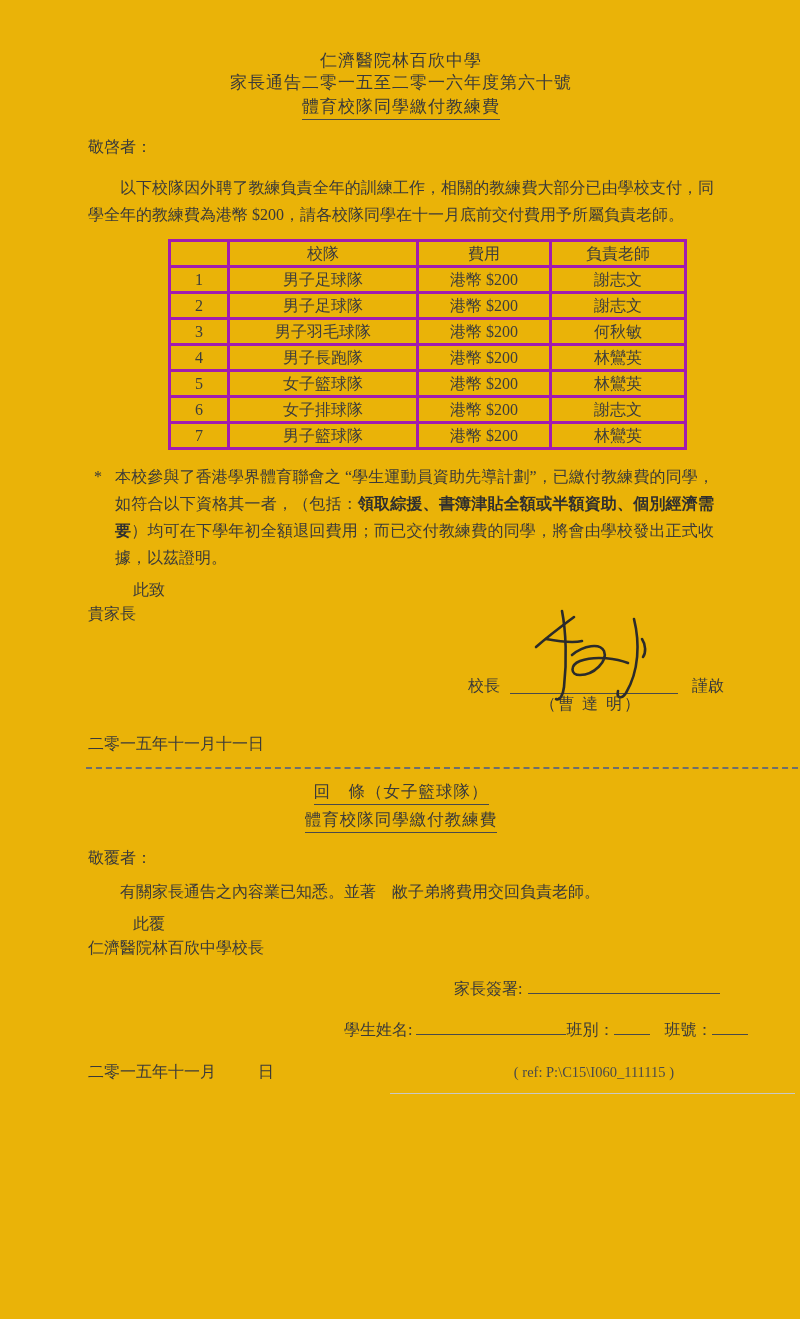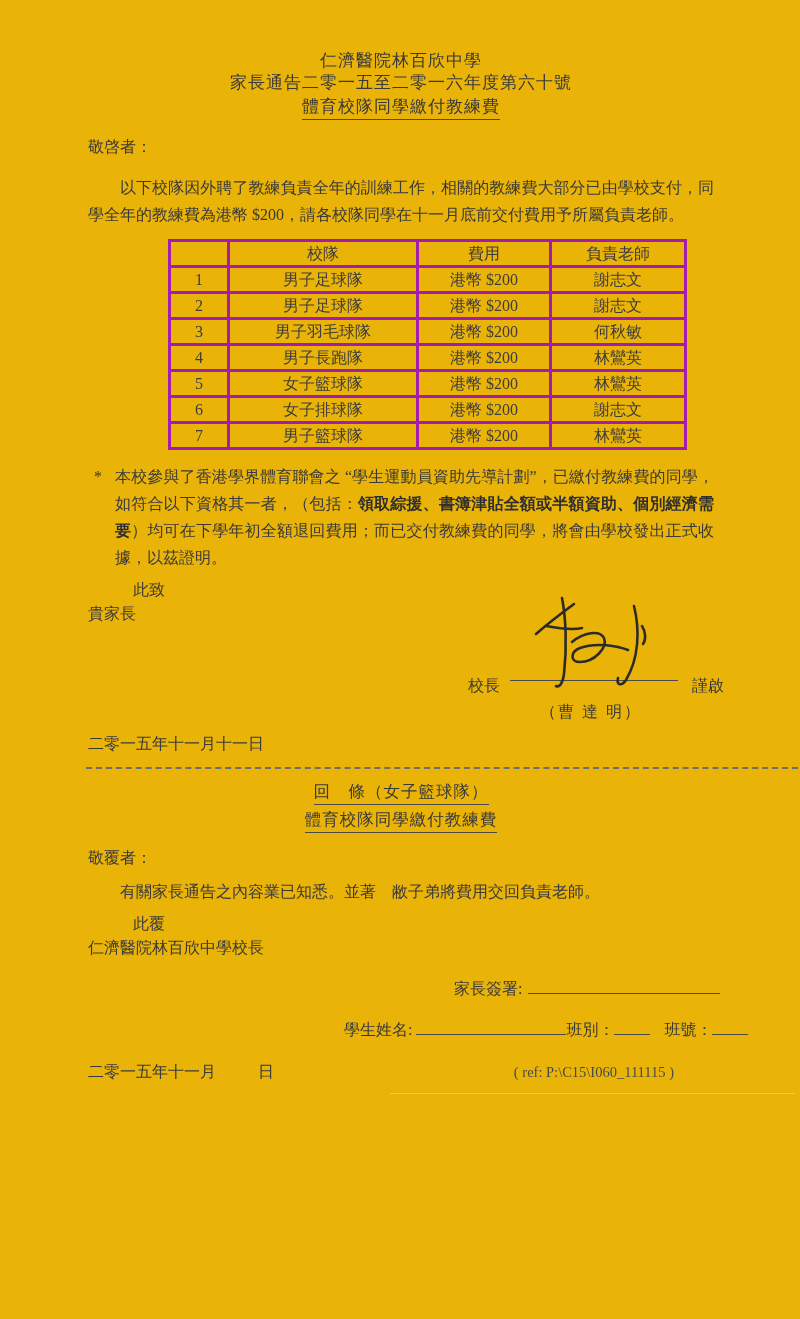--- a/index.html
+++ b/index.html
@@ -76,39 +76,40 @@
   .footnote b { font-weight: bold; color: #2f2f2f; }
   
   .cizhi { margin-top: 8px; margin-left: 45px; line-height: 22px; }
   .recipient { margin-top: 2px; line-height: 22px; }
   .sig-block { position: relative; height: 98px; }
   .sig-row {
     position: absolute;
     left: 380px;
     bottom: 26px;
     display: flex;
+    align-items: flex-end;
     white-space: nowrap;
   }
   .sig-line {
     position: relative;
     display: inline-block;
     width: 168px;
     border-bottom: 1.2px solid #4a4a4a;
     height: 4px;
     margin: 0 14px 3px 10px;
   }
   .sig-svg {
     position: absolute;
     left: 12px;
     bottom: -12px;
   }
   .sig-name {
     position: absolute;
     left: 452px;
-    bottom: 0;
+    bottom: 8px;
     letter-spacing: 2px;
     text-align: right;
   }
   .send-date { margin-top: 10px; line-height: 22px; }
   
   .dashed-sep {
     margin-top: 12px;
     border-top: 2px dashed #6e6e6e;
     width: 712px;
     margin-left: -2px;

